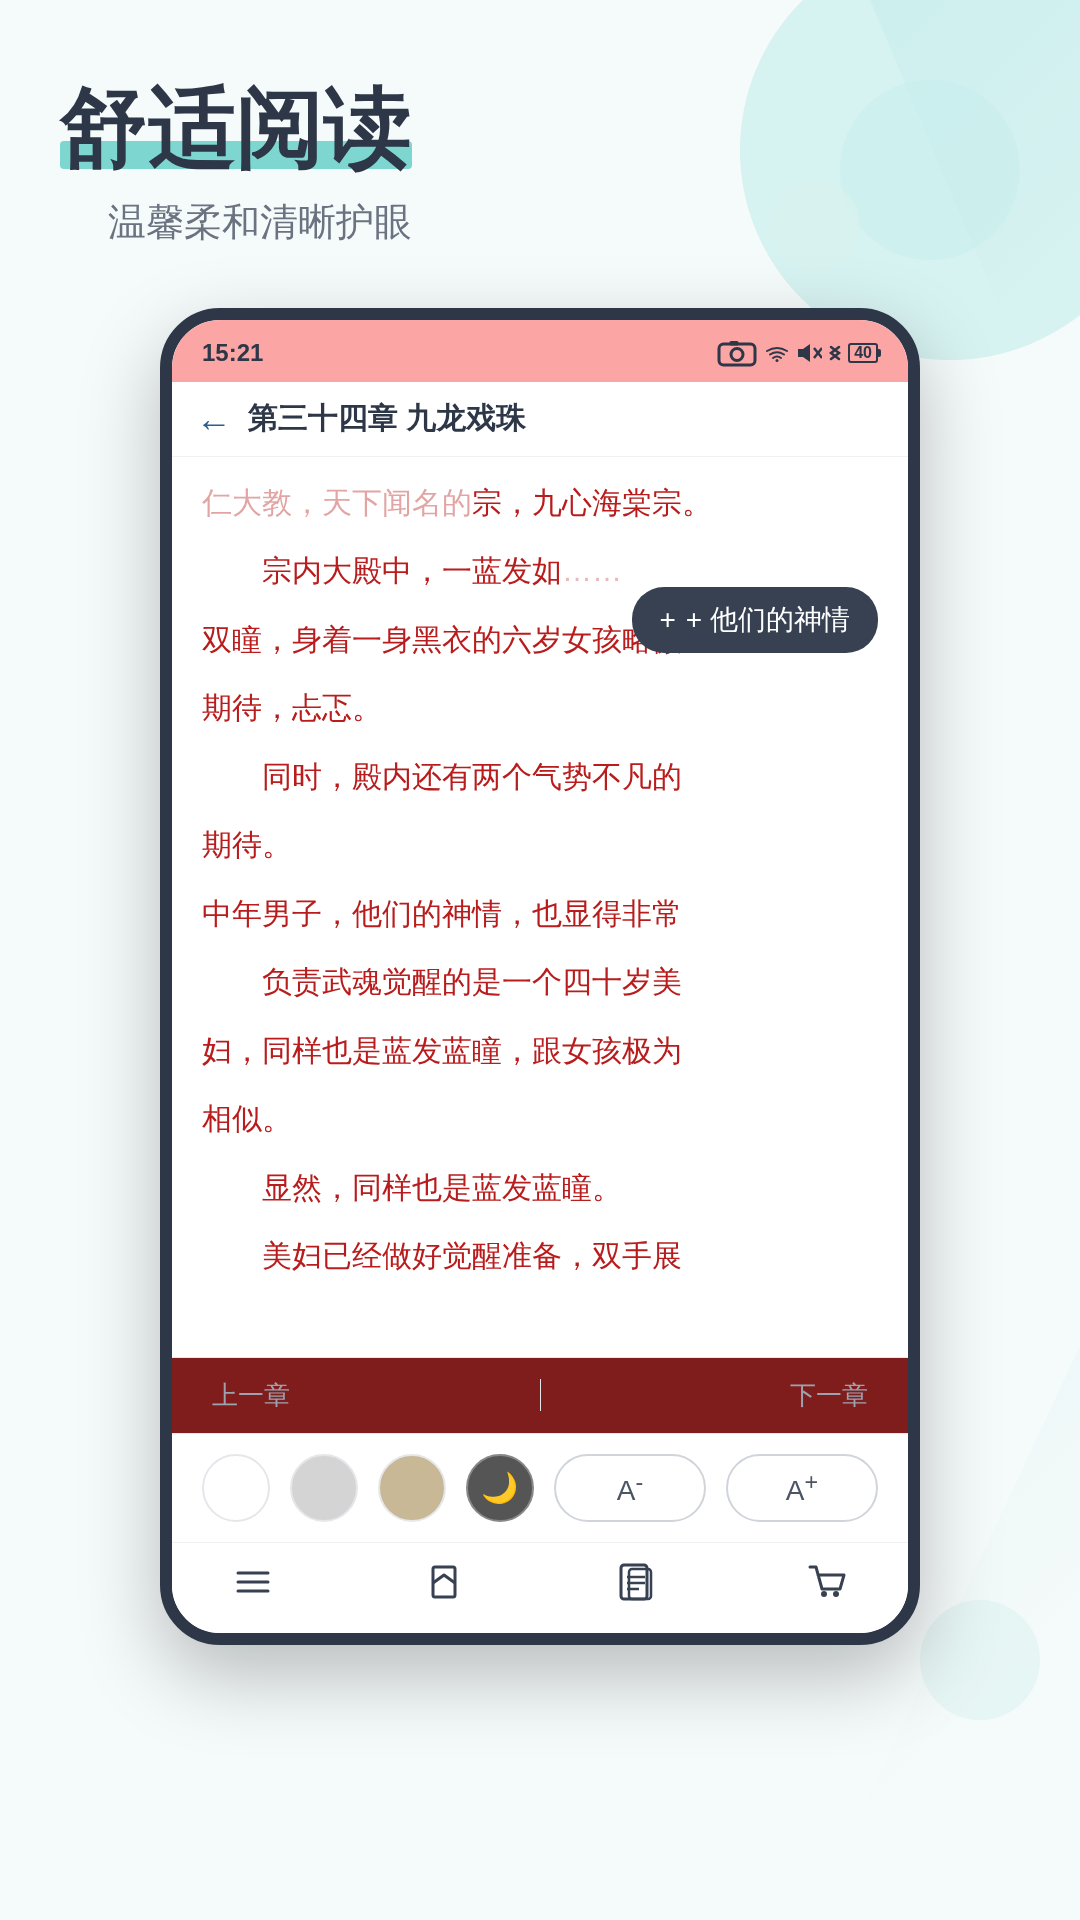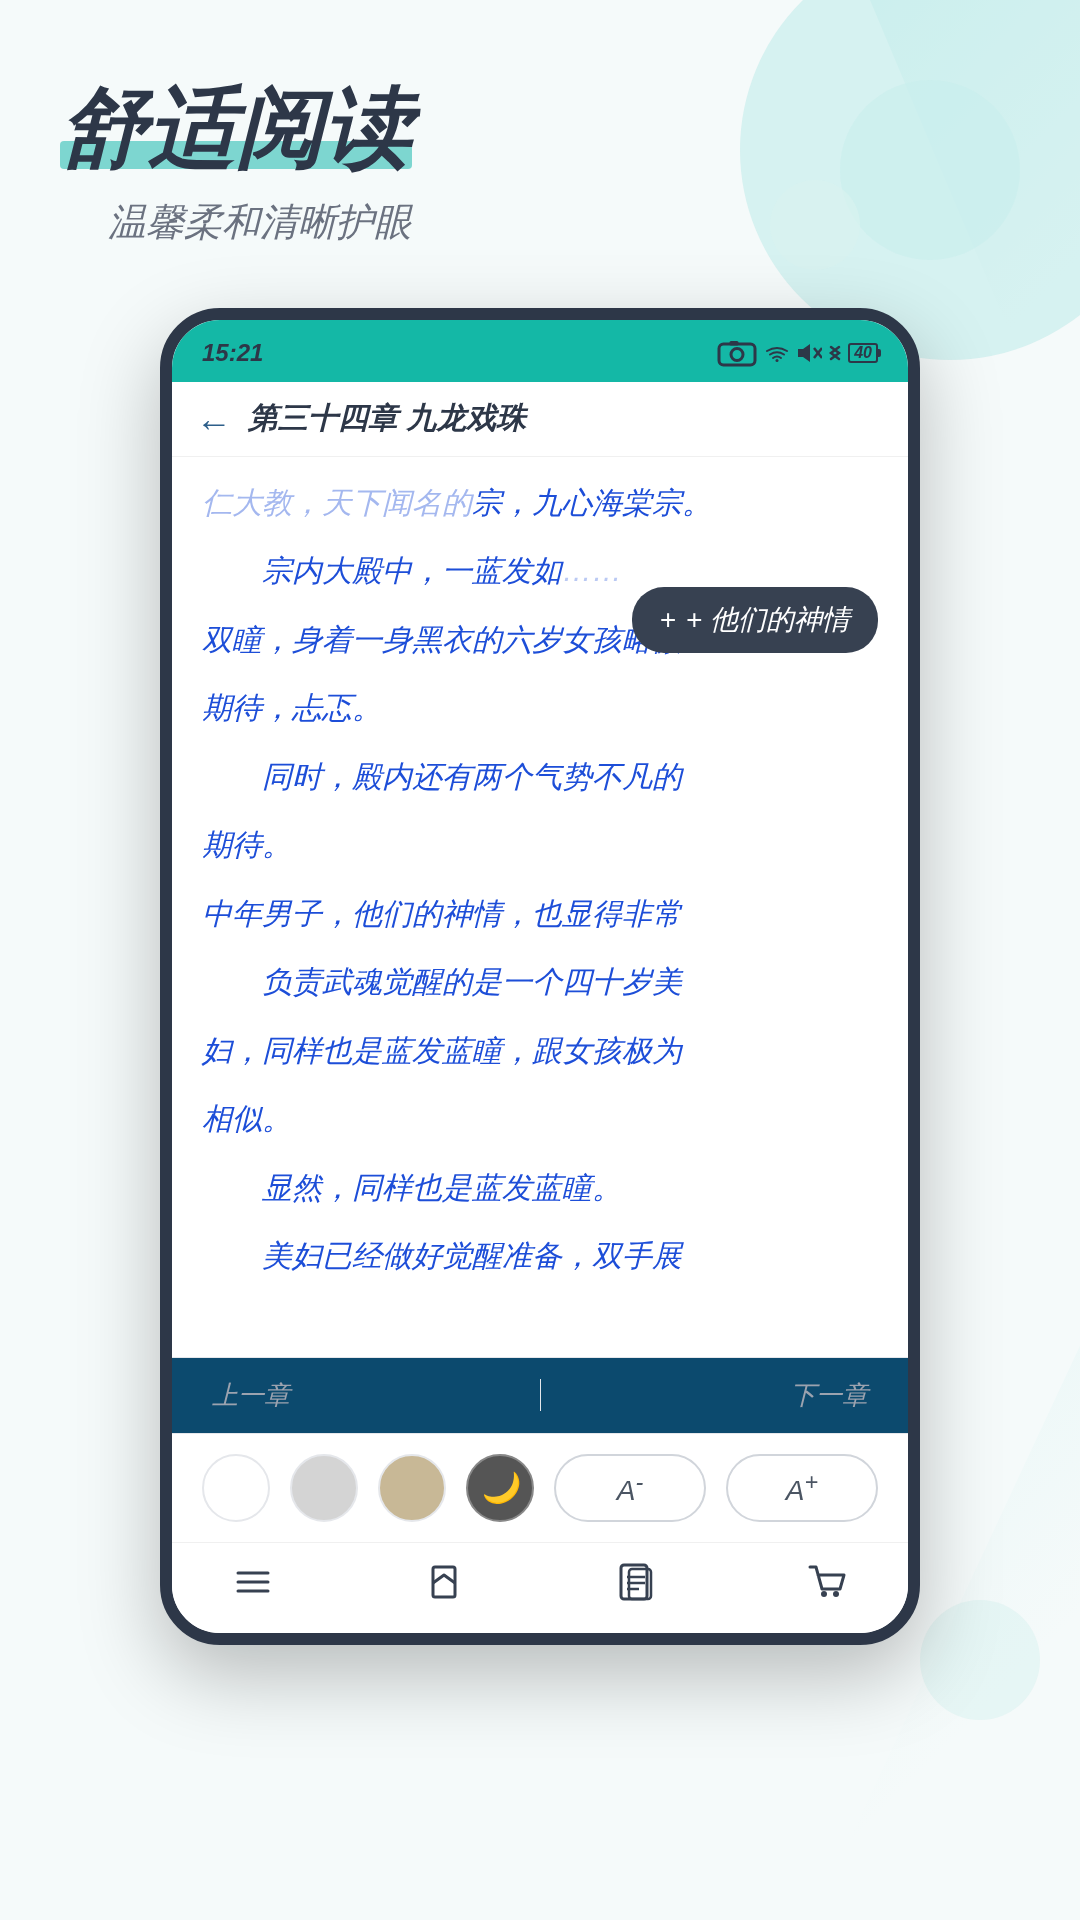--- a/index.html
+++ b/index.html
@@ -87,21 +87,20 @@
       background: #d8f2f0;
       border-radius: 50%;
       opacity: 0.5;
     }
 
     
     .page-content {
       position: relative;
       z-index: 1;
       padding: 80px 60px 60px 60px;
-      font-style: italic;
     }
 
     
     .hero-title {
       font-size: 88px;
       font-weight: 900;
       color: #2d3748;
       line-height: 1.1;
       margin-bottom: 20px;
       position: relative;
@@ -145,21 +144,21 @@
       background: #fff;
       border-radius: 60px;
       border: 12px solid #2d3748;
       box-shadow: 0 30px 80px rgba(0,0,0,0.25);
       overflow: hidden;
       position: relative;
     }
 
     
     .status-bar {
-      background: #14b8a6;
+      background: #fca5a5;
       padding: 12px 30px 8px 30px;
       display: flex;
       justify-content: space-between;
       align-items: center;
     }
 
     .status-time {
       font-size: 24px;
       font-weight: 600;
       color: #2d3748;
@@ -199,21 +198,21 @@
     
     .reader-content {
       background: #fff;
       padding: 20px 30px;
       position: relative;
       min-height: 900px;
     }
 
     .text-paragraph {
       font-size: 30px;
-      color: #1d4ed8;
+      color: #b91c1c;
       line-height: 1.75;
       margin-bottom: 16px;
     }
 
     .text-paragraph.indent {
       text-indent: 2em;
     }
 
     
     .add-shelf-popup {
@@ -232,21 +231,21 @@
       z-index: 10;
     }
 
     .add-shelf-plus {
       font-size: 28px;
       font-weight: 300;
     }
 
     
     .chapter-nav {
-      background: #0c4a6e;
+      background: #7f1d1d;
       padding: 20px 40px;
       display: flex;
       justify-content: space-between;
       align-items: center;
       border-top: 1px solid #e5e7eb;
     }
 
     .nav-prev, .nav-next {
       font-size: 26px;
       color: #9ca3af;

